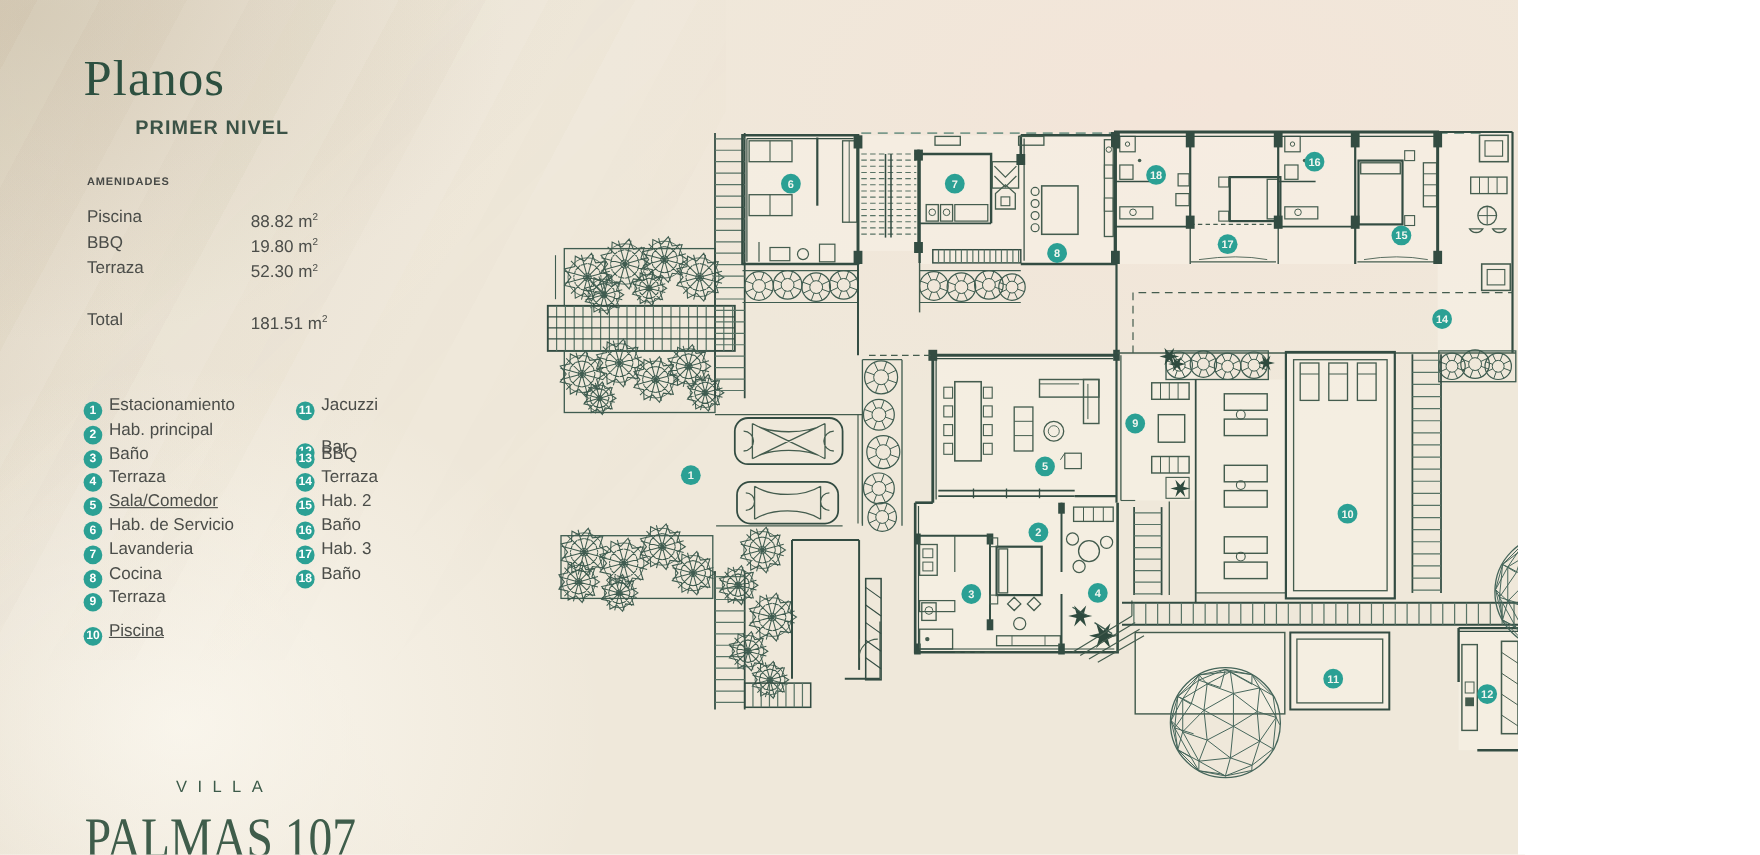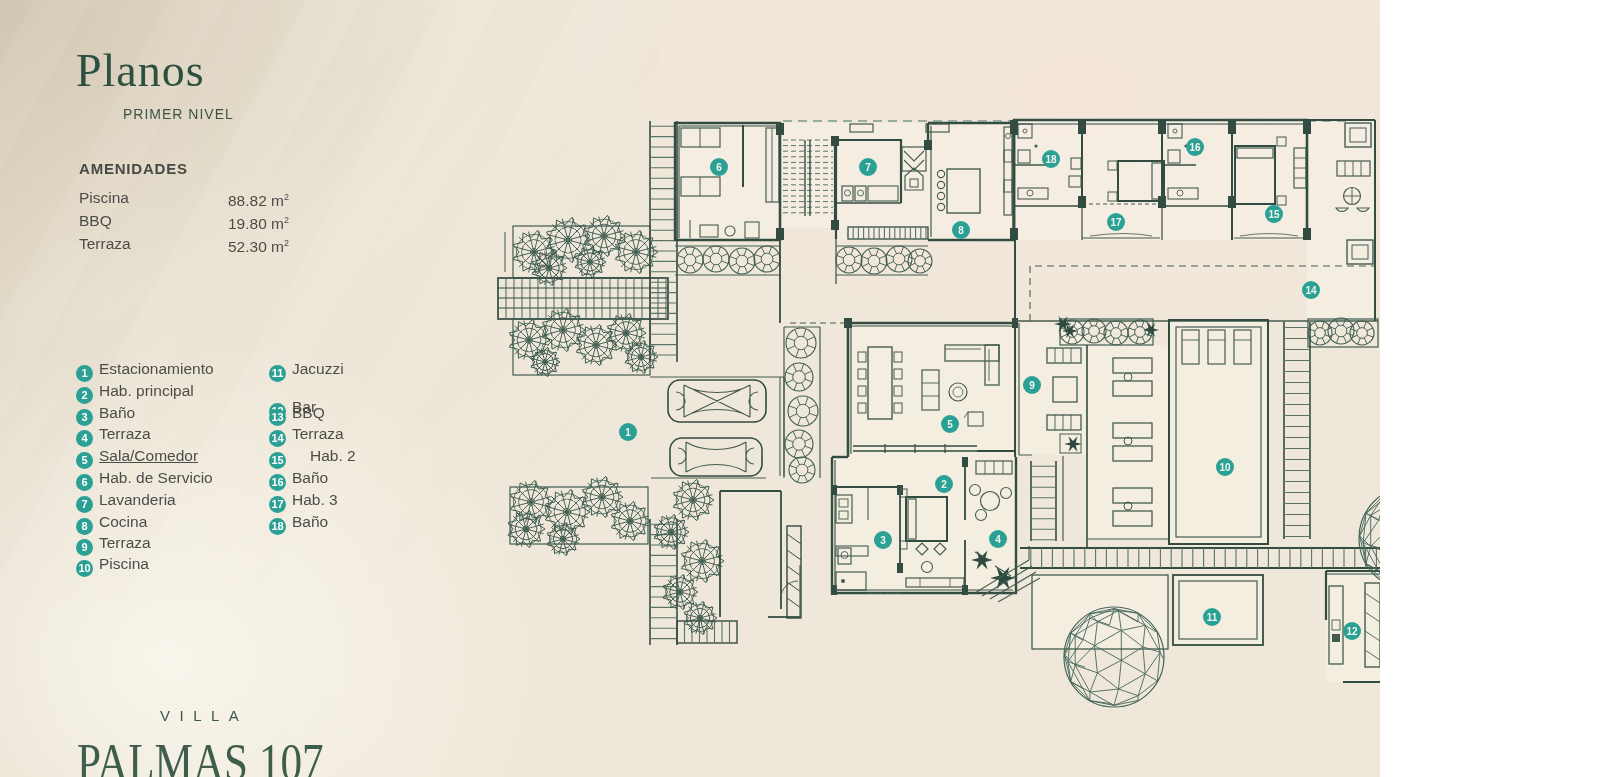--- a/index.html
+++ b/index.html
@@ -14,29 +14,30 @@
     font-family:"Liberation Sans",sans-serif;}
   .shade{position:absolute;pointer-events:none;}
 </style></head>
 <body>
 <div id="page">
 
   <div class="shade" style="left:0;top:0;width:660px;height:600px;background:repeating-linear-gradient(118deg, rgba(185,172,148,0.035) 0 30px, rgba(255,255,255,0.045) 30px 80px, rgba(185,172,148,0.02) 80px 120px);-webkit-mask-image:linear-gradient(135deg,#000 30%,transparent 85%);mask-image:linear-gradient(135deg,#000 30%,transparent 85%);"></div>
 
   <div style="position:absolute;left:76px;top:44px;font-family:'Liberation Serif',serif;font-size:46px;color:#2d5040;letter-spacing:1px;">Planos</div>
 
-  <div style="position:absolute;left:79px;top:106px;font-size:14px;font-weight:normal;letter-spacing:1px;color:#3c5347;padding-left:44px;">PRIMER NIVEL</div>
-
-  <div style="position:absolute;left:79px;top:160px;font-size:15px;font-weight:bold;letter-spacing:0.8px;color:#474946;">AMENIDADES</div>
+  <div style="position:absolute;left:79px;top:106px;font-size:18px;font-weight:bold;letter-spacing:1px;color:#3c5347;padding-left:44px;">PRIMER NIVEL</div>
+
+  <div style="position:absolute;left:79px;top:160px;font-size:10px;font-weight:bold;letter-spacing:0.8px;color:#474946;">AMENIDADES</div>
 
   <div style="position:absolute;left:79px;top:186px;font-size:15.5px;color:#4b4d49;line-height:23px;width:250px;">
     <div><span>Piscina</span><span style="position:absolute;left:149px;">88.82 m<sup style="font-size:9px;">2</sup></span></div>
     <div><span>BBQ</span><span style="position:absolute;left:149px;">19.80 m<sup style="font-size:9px;">2</sup></span></div>
     <div><span>Terraza</span><span style="position:absolute;left:149px;">52.30 m<sup style="font-size:9px;">2</sup></span></div>
     <div style="height:24px;"></div>
+    <div><span>Total</span><span style="position:absolute;left:149px;">181.51 m<sup style="font-size:9px;">2</sup></span></div>
   </div>
 
   <div style="position:absolute;left:76px;top:360px;font-size:15.5px;color:#4b4d49;">
 
     <div style="position:absolute;left:0;top:0.0px;height:21px;white-space:nowrap;"><span style="display:inline-block;width:17px;height:17px;border-radius:50%;background:#2ba094;color:#fff;font-size:11px;font-weight:bold;text-align:center;line-height:17px;vertical-align:-3px;">1</span><span style="margin-left:6px;">Estacionamiento</span></div>
 
     <div style="position:absolute;left:0;top:21.8px;height:21px;white-space:nowrap;"><span style="display:inline-block;width:17px;height:17px;border-radius:50%;background:#2ba094;color:#fff;font-size:11px;font-weight:bold;text-align:center;line-height:17px;vertical-align:-3px;">2</span><span style="margin-left:6px;">Hab. principal</span></div>
 
     <div style="position:absolute;left:0;top:43.6px;height:21px;white-space:nowrap;"><span style="display:inline-block;width:17px;height:17px;border-radius:50%;background:#2ba094;color:#fff;font-size:11px;font-weight:bold;text-align:center;line-height:17px;vertical-align:-3px;">3</span><span style="margin-left:6px;">Baño</span></div>
 
@@ -45,31 +46,31 @@
     <div style="position:absolute;left:0;top:87.2px;height:21px;white-space:nowrap;"><span style="display:inline-block;width:17px;height:17px;border-radius:50%;background:#2ba094;color:#fff;font-size:11px;font-weight:bold;text-align:center;line-height:17px;vertical-align:-3px;">5</span><span style="margin-left:6px;text-decoration:underline;">Sala/Comedor</span></div>
 
     <div style="position:absolute;left:0;top:109.0px;height:21px;white-space:nowrap;"><span style="display:inline-block;width:17px;height:17px;border-radius:50%;background:#2ba094;color:#fff;font-size:11px;font-weight:bold;text-align:center;line-height:17px;vertical-align:-3px;">6</span><span style="margin-left:6px;">Hab. de Servicio</span></div>
 
     <div style="position:absolute;left:0;top:130.8px;height:21px;white-space:nowrap;"><span style="display:inline-block;width:17px;height:17px;border-radius:50%;background:#2ba094;color:#fff;font-size:11px;font-weight:bold;text-align:center;line-height:17px;vertical-align:-3px;">7</span><span style="margin-left:6px;">Lavanderia</span></div>
 
     <div style="position:absolute;left:0;top:152.6px;height:21px;white-space:nowrap;"><span style="display:inline-block;width:17px;height:17px;border-radius:50%;background:#2ba094;color:#fff;font-size:11px;font-weight:bold;text-align:center;line-height:17px;vertical-align:-3px;">8</span><span style="margin-left:6px;">Cocina</span></div>
 
     <div style="position:absolute;left:0;top:174.4px;height:21px;white-space:nowrap;"><span style="display:inline-block;width:17px;height:17px;border-radius:50%;background:#2ba094;color:#fff;font-size:11px;font-weight:bold;text-align:center;line-height:17px;vertical-align:-3px;">9</span><span style="margin-left:6px;">Terraza</span></div>
 
-    <div style="position:absolute;left:0;top:195px;height:21px;white-space:nowrap;"><span style="display:inline-block;width:17px;height:17px;border-radius:50%;background:#2ba094;color:#fff;font-size:11px;font-weight:bold;text-align:center;line-height:17px;vertical-align:-3px;">10</span><span style="margin-left:6px;">Piscina</span></div>
+    <div style="position:absolute;left:0;top:205px;height:21px;white-space:nowrap;text-decoration:underline;"><span style="display:inline-block;width:17px;height:17px;border-radius:50%;background:#2ba094;color:#fff;font-size:11px;font-weight:bold;text-align:center;line-height:17px;vertical-align:-3px;">10</span><span style="margin-left:6px;">Piscina</span></div>
 
     <div style="position:absolute;left:193px;top:0.0px;height:21px;white-space:nowrap;"><span style="display:inline-block;width:17px;height:17px;border-radius:50%;background:#2ba094;color:#fff;font-size:11px;font-weight:bold;text-align:center;line-height:17px;vertical-align:-3px;">11</span><span style="margin-left:6px;">Jacuzzi</span></div>
 
     <div style="position:absolute;left:193px;top:38px;height:21px;white-space:nowrap;"><span style="display:inline-block;width:17px;height:17px;border-radius:50%;background:#2ba094;color:#fff;font-size:11px;font-weight:bold;text-align:center;line-height:17px;vertical-align:-3px;">12</span><span style="margin-left:6px;">Bar</span></div>
 
     <div style="position:absolute;left:193px;top:43.6px;height:21px;white-space:nowrap;"><span style="display:inline-block;width:17px;height:17px;border-radius:50%;background:#2ba094;color:#fff;font-size:11px;font-weight:bold;text-align:center;line-height:17px;vertical-align:-3px;">13</span><span style="margin-left:6px;">BBQ</span></div>
 
     <div style="position:absolute;left:193px;top:65.4px;height:21px;white-space:nowrap;"><span style="display:inline-block;width:17px;height:17px;border-radius:50%;background:#2ba094;color:#fff;font-size:11px;font-weight:bold;text-align:center;line-height:17px;vertical-align:-3px;">14</span><span style="margin-left:6px;">Terraza</span></div>
 
-    <div style="position:absolute;left:193px;top:87.2px;height:21px;white-space:nowrap;"><span style="display:inline-block;width:17px;height:17px;border-radius:50%;background:#2ba094;color:#fff;font-size:11px;font-weight:bold;text-align:center;line-height:17px;vertical-align:-3px;">15</span><span style="margin-left:24px;">Hab. 2</span></div>
+    <div style="position:absolute;left:193px;top:87.2px;height:21px;white-space:nowrap;"><span style="display:inline-block;width:17px;height:17px;border-radius:50%;background:#2ba094;color:#fff;font-size:11px;font-weight:bold;text-align:center;line-height:17px;vertical-align:-3px;">15</span><span style="margin-left:6px;">Hab. 2</span></div>
 
     <div style="position:absolute;left:193px;top:109.0px;height:21px;white-space:nowrap;"><span style="display:inline-block;width:17px;height:17px;border-radius:50%;background:#2ba094;color:#fff;font-size:11px;font-weight:bold;text-align:center;line-height:17px;vertical-align:-3px;">16</span><span style="margin-left:6px;">Baño</span></div>
 
     <div style="position:absolute;left:193px;top:130.8px;height:21px;white-space:nowrap;"><span style="display:inline-block;width:17px;height:17px;border-radius:50%;background:#2ba094;color:#fff;font-size:11px;font-weight:bold;text-align:center;line-height:17px;vertical-align:-3px;">17</span><span style="margin-left:6px;">Hab. 3</span></div>
 
     <div style="position:absolute;left:193px;top:152.6px;height:21px;white-space:nowrap;"><span style="display:inline-block;width:17px;height:17px;border-radius:50%;background:#2ba094;color:#fff;font-size:11px;font-weight:bold;text-align:center;line-height:17px;vertical-align:-3px;">18</span><span style="margin-left:6px;">Baño</span></div>
   </div>
 
   <div style="position:absolute;left:160px;top:707px;font-size:15px;letter-spacing:9.5px;color:#3c5a49;">VILLA</div>
   <div style="position:absolute;left:77px;top:733px;font-family:'Liberation Serif',serif;font-size:52px;letter-spacing:0px;color:#3f5d4b;transform:scale(0.83,1);transform-origin:0 0;">PALMAS 107</div>

